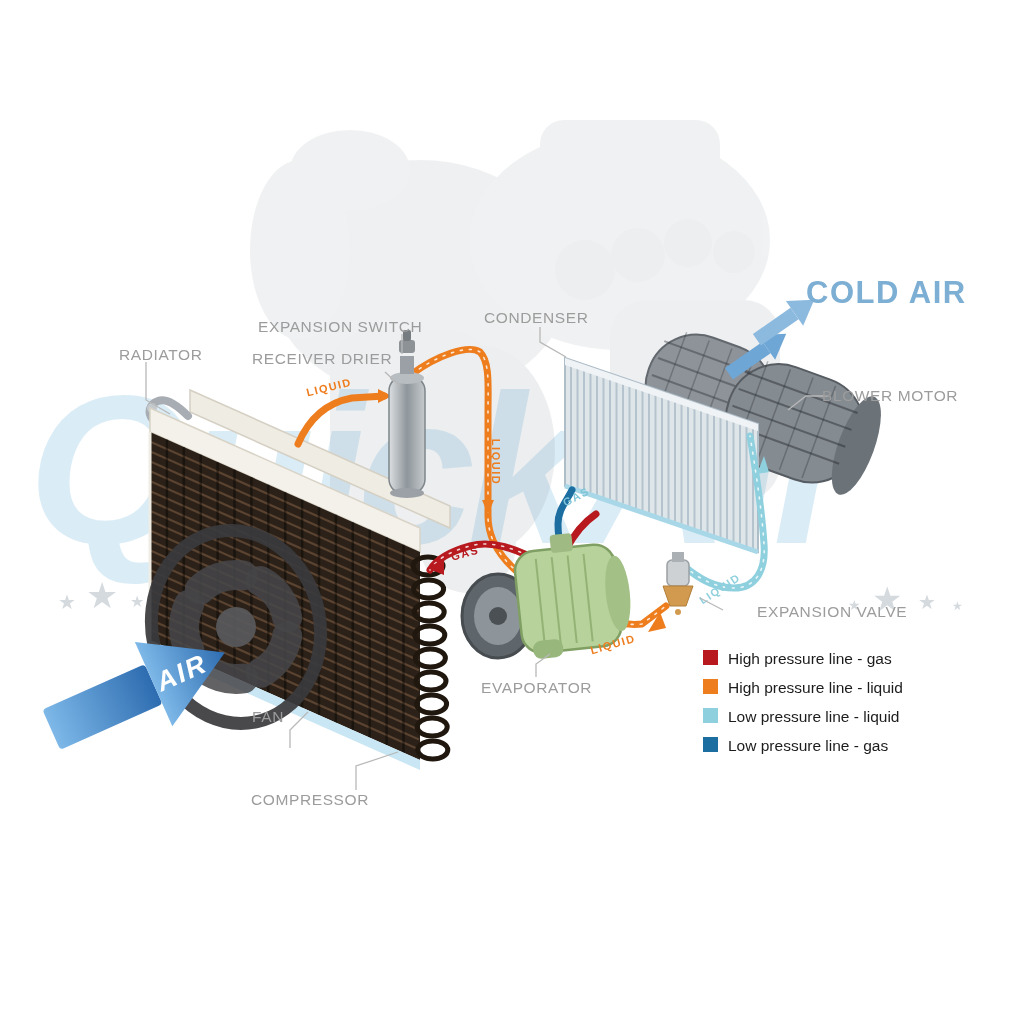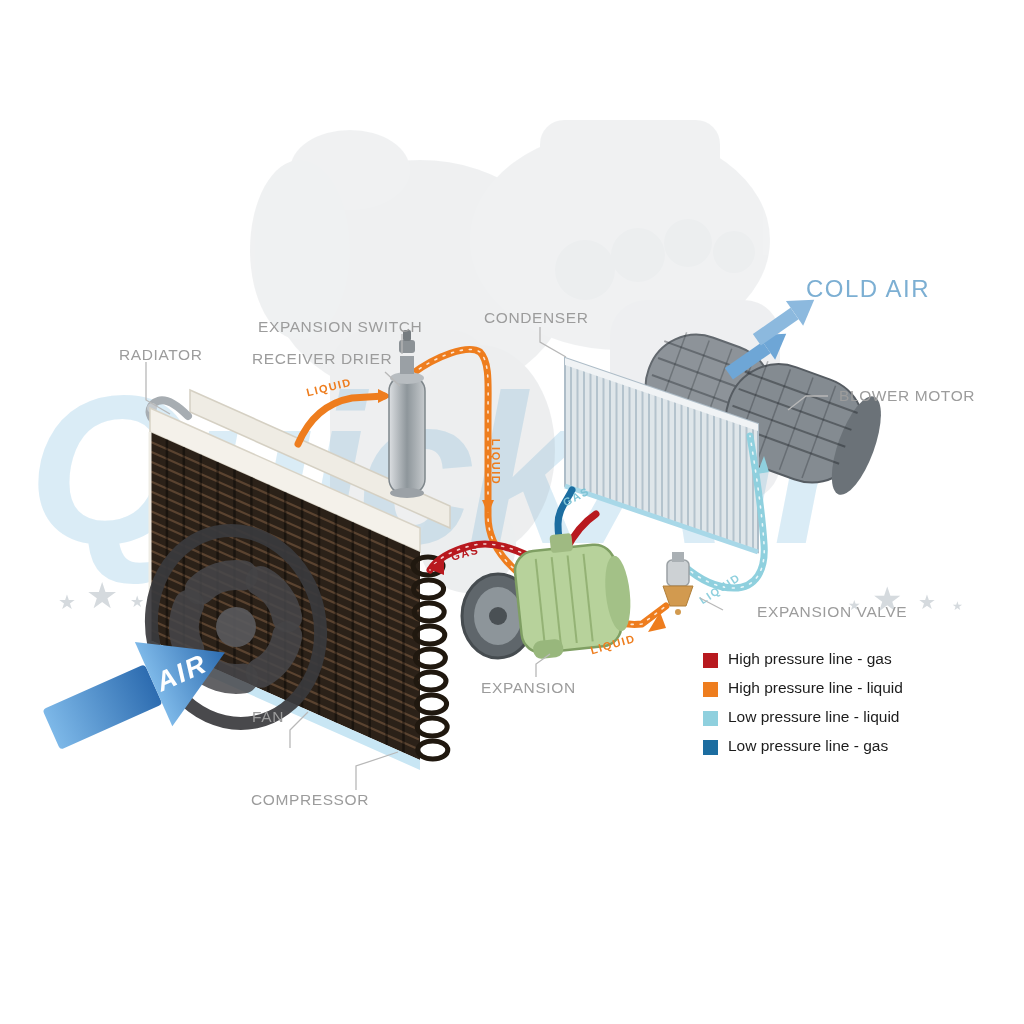--- a/index.html
+++ b/index.html
@@ -4,23 +4,23 @@
 <style>
   html,body{margin:0;padding:0;background:#fff;}
   .canvas{position:relative;width:1024px;height:1024px;background:#fff;overflow:hidden;
           font-family:"Liberation Sans",sans-serif;}
   .wm-layer{position:absolute;inset:0;z-index:1;}
   .watermark{position:absolute;left:28px;top:348px;font-size:212px;font-weight:bold;font-style:italic;
              letter-spacing:-8px;color:rgba(148,199,228,0.34);white-space:nowrap;}
   .star{position:absolute;color:#d5dade;line-height:1;}
   svg.scene{position:absolute;inset:0;z-index:2;}
   .lbl{position:absolute;z-index:3;color:#9c9c9c;font-size:15.5px;letter-spacing:0.6px;white-space:nowrap;}
-  .lbl-cold{position:absolute;z-index:3;font-size:24px;font-weight:normal;letter-spacing:1.5px;color:#7cafd3;white-space:nowrap;}
+  .lbl-cold{position:absolute;z-index:3;font-size:31px;font-weight:bold;letter-spacing:1.5px;color:#7cafd3;white-space:nowrap;}
   .legend{position:absolute;left:703px;top:650px;z-index:3;}
-  .legend-row{display:flex;align-items:flex-end;margin-bottom:11px;}
+  .legend-row{display:flex;align-items:flex-start;margin-bottom:11px;}
   .swatch{width:15px;height:15px;margin-right:10px;flex:0 0 15px;}
   .legend-text{font-size:15.5px;color:#1c1c1c;}
 </style>
 </head>
 <body>
 
 <div class="canvas">
 
   <div class="wm-layer">
     <div class="watermark">QuickAir</div>
@@ -288,23 +288,23 @@
       <path d="M290,748 L290,730 L308,712"></path>
       <path d="M356,790 L356,766 L398,752"></path>
     </g>
   </svg>
 
   <div class="lbl" style="left:119px;top:346px">RADIATOR</div>
   <div class="lbl" style="left:258px;top:318px">EXPANSION SWITCH</div>
   <div class="lbl" style="left:252px;top:350px">RECEIVER DRIER</div>
   <div class="lbl" style="left:484px;top:309px">CONDENSER</div>
   <div class="lbl-cold" style="left:806px;top:275px">COLD AIR</div>
-  <div class="lbl" style="left:839px;top:387px">BLOWER MOTOR</div>
+  <div class="lbl" style="left:822px;top:387px">BLOWER MOTOR</div>
   <div class="lbl" style="left:757px;top:603px">EXPANSION VALVE</div>
-  <div class="lbl" style="left:481px;top:679px">EXPANSION</div>
+  <div class="lbl" style="left:481px;top:679px">EVAPORATOR</div>
   <div class="lbl" style="left:252px;top:708px">FAN</div>
   <div class="lbl" style="left:251px;top:791px">COMPRESSOR</div>
 
   <div class="legend">
     <div class="legend-row">
       <div class="swatch" style="background: rgb(184, 25, 31);"></div>
       <div class="legend-text">High pressure line - gas</div>
     </div>
     <div class="legend-row">
       <div class="swatch" style="background: rgb(238, 125, 30);"></div>

